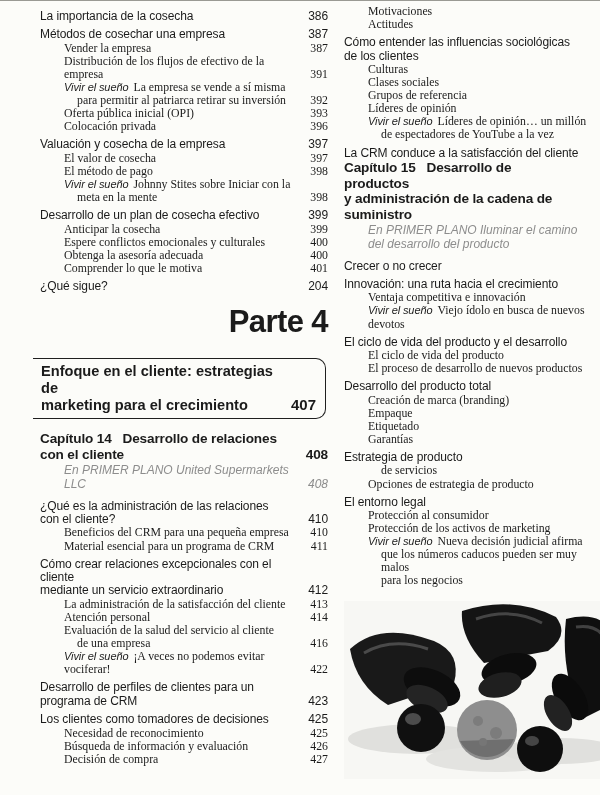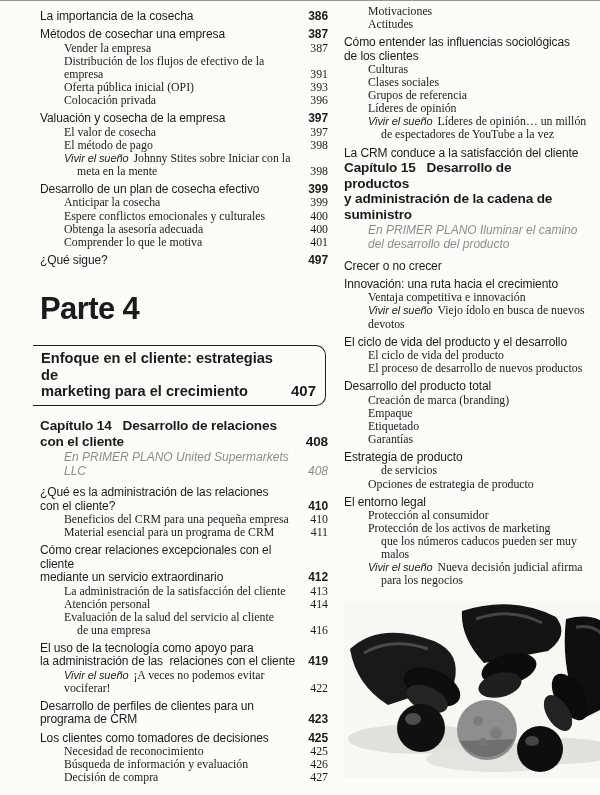--- a/index.html
+++ b/index.html
@@ -16,39 +16,39 @@
   .cols { display:flex; padding:5px 8px 0 7px; box-sizing:border-box; }
   .col { display:flex; flex-direction:column; }
   .col-left  { width:288px; flex:none; }
   .col-right { width:281px; flex:none; margin-left:16px; }
 
   .e { display:flex; align-items:flex-end; }
   .e .t { flex:1 1 auto; white-space:pre-wrap; }
   .e .p { flex:0 0 auto; margin-left:10px; text-align:right; }
 
   .e-h1 { font-size:12px; line-height:13.4px; margin-top:5px; letter-spacing:-0.1px; }
-  .e-h1 .p { font-size:12px;font-weight:bold; }
+  .e-h1 .p { font-size:12px; }
 
   .e-h2 { font-family:"Liberation Serif", serif; font-size:11.8px; line-height:13.1px; }
   .e-h2 .t { padding-left:24px; }
   .e-h2 .cont { padding-left:13px; }
   .e-h2 .p { font-size:11.8px; }
 
   .lead { font-family:"Liberation Sans", sans-serif; font-style:italic; font-size:11px;
           letter-spacing:-0.1px; margin-right:5px; }
 
   .e-chapter { font-weight:700; font-size:13.6px; line-height:15.6px; letter-spacing:-0.15px;gap:16px; }
   .e-chapter .p { font-size:13.6px; font-weight:700; }
 
   .e-primer { font-style:italic; color:#8d8d8d; font-size:12px; line-height:13.6px; margin:2px 0 3px 0; }
   .e-primer .t { padding-left:24px; }
   .e-primer .p { font-size:12px; }
 
   .e-part-number { font-size:31px; font-weight:700; line-height:34px;
-                   margin-top:25px; margin-bottom:7px; letter-spacing:-0.6px; }
+                   margin-top:12px; margin-bottom:7px; letter-spacing:-0.6px;text-align:right; }
 
   .e-part-box { font-weight:700; font-size:14.6px; line-height:16.6px;
                 border:1.6px solid #1f1f1f; border-left:none;
                 border-radius:0 10px 10px 0;
                 padding:4px 9px 5px 8px; margin:12px 2px 12px -7px; }
   .e-part-box .p { font-size:15px; font-weight:700; }
 
   .photo { position:relative; margin-top:13px; width:276px; height:178px; align-self:flex-start; }
   .photo svg { display:block; width:100%; height:100%; }
   .credit { position:absolute; right:-7px; bottom:2px;
@@ -72,20 +72,24 @@
         </div>
         <div class="e e-h2">
           <div class="t"><div class="line">Vender la empresa</div></div>
           <div class="p">387</div>
         </div>
         <div class="e e-h2">
           <div class="t"><div class="line">Distribución de los flujos de efectivo de la empresa</div></div>
           <div class="p">391</div>
         </div>
         <div class="e e-h2">
+          <div class="t"><div class="line"><span class="lead">Vivir el sueño</span><span>La empresa se vende a sí misma</span></div><div class="line cont">para permitir al patriarca retirar su inversión</div></div>
+          <div class="p">392</div>
+        </div>
+        <div class="e e-h2">
           <div class="t"><div class="line">Oferta pública inicial (OPI)</div></div>
           <div class="p">393</div>
         </div>
         <div class="e e-h2">
           <div class="t"><div class="line">Colocación privada</div></div>
           <div class="p">396</div>
         </div>
         <div class="e e-h1">
           <div class="t"><div class="line">Valuación y cosecha de la empresa</div></div>
           <div class="p">397</div>
@@ -117,21 +121,21 @@
         <div class="e e-h2">
           <div class="t"><div class="line">Obtenga la asesoría adecuada</div></div>
           <div class="p">400</div>
         </div>
         <div class="e e-h2">
           <div class="t"><div class="line">Comprender lo que le motiva</div></div>
           <div class="p">401</div>
         </div>
         <div class="e e-h1">
           <div class="t"><div class="line">¿Qué sigue?</div></div>
-          <div class="p">497</div>
+          <div class="p">204</div>
         </div>
         <div class="e-part-number">Parte 4</div>
         <div class="e e-part-box">
           <div class="t"><div class="line">Enfoque en el cliente: estrategias de</div><div class="line cont">marketing para el crecimiento</div></div>
           <div class="p">407</div>
         </div>
         <div class="e e-chapter">
           <div class="t"><div class="line">Capítulo 14   Desarrollo de relaciones</div><div class="line cont">con el cliente</div></div>
           <div class="p">408</div>
         </div>
@@ -160,24 +164,20 @@
           <div class="p">413</div>
         </div>
         <div class="e e-h2">
           <div class="t"><div class="line">Atención personal</div></div>
           <div class="p">414</div>
         </div>
         <div class="e e-h2">
           <div class="t"><div class="line">Evaluación de la salud del servicio al cliente</div><div class="line cont">de una empresa</div></div>
           <div class="p">416</div>
         </div>
-        <div class="e e-h1">
-          <div class="t"><div class="line">El uso de la tecnología como apoyo para</div><div class="line cont">la administración de las  relaciones con el cliente</div></div>
-          <div class="p">419</div>
-        </div>
         <div class="e e-h2">
           <div class="t"><div class="line"><span class="lead">Vivir el sueño</span><span>¡A veces no podemos evitar vociferar!</span></div></div>
           <div class="p">422</div>
         </div>
         <div class="e e-h1">
           <div class="t"><div class="line">Desarrollo de perfiles de clientes para un</div><div class="line cont">programa de CRM</div></div>
           <div class="p">423</div>
         </div>
         <div class="e e-h1">
           <div class="t"><div class="line">Los clientes como tomadores de decisiones</div></div>
@@ -308,21 +308,21 @@
         </div>
         <div class="e e-h2">
           <div class="t"><div class="line">Protección al consumidor</div></div>
           <div class="p">459</div>
         </div>
         <div class="e e-h2">
           <div class="t"><div class="line">Protección de los activos de marketing</div></div>
           <div class="p">459</div>
         </div>
         <div class="e e-h2">
-          <div class="t"><div class="line cont">que los números caducos pueden ser muy malos</div><div class="line"><span class="lead">Vivir el sueño</span><span>Nueva decisión judicial afirma</span></div><div class="line cont">para los negocios</div></div>
+          <div class="t"><div class="line"><span class="lead">Vivir el sueño</span><span>Nueva decisión judicial afirma</span></div><div class="line cont">que los números caducos pueden ser muy malos</div><div class="line cont">para los negocios</div></div>
           <div class="p">462</div>
         </div>
   <div class="photo">
     <svg viewBox="0 0 276 178" preserveAspectRatio="none">
       <rect x="0" y="0" width="276" height="178" fill="#f7f7f4"></rect>
 
       <ellipse cx="72" cy="138" rx="68" ry="15" fill="#e0e0dd"></ellipse>
       <ellipse cx="152" cy="158" rx="70" ry="13" fill="#e3e3e0"></ellipse>
       <ellipse cx="216" cy="150" rx="58" ry="13" fill="#e0e0dd"></ellipse>
 

